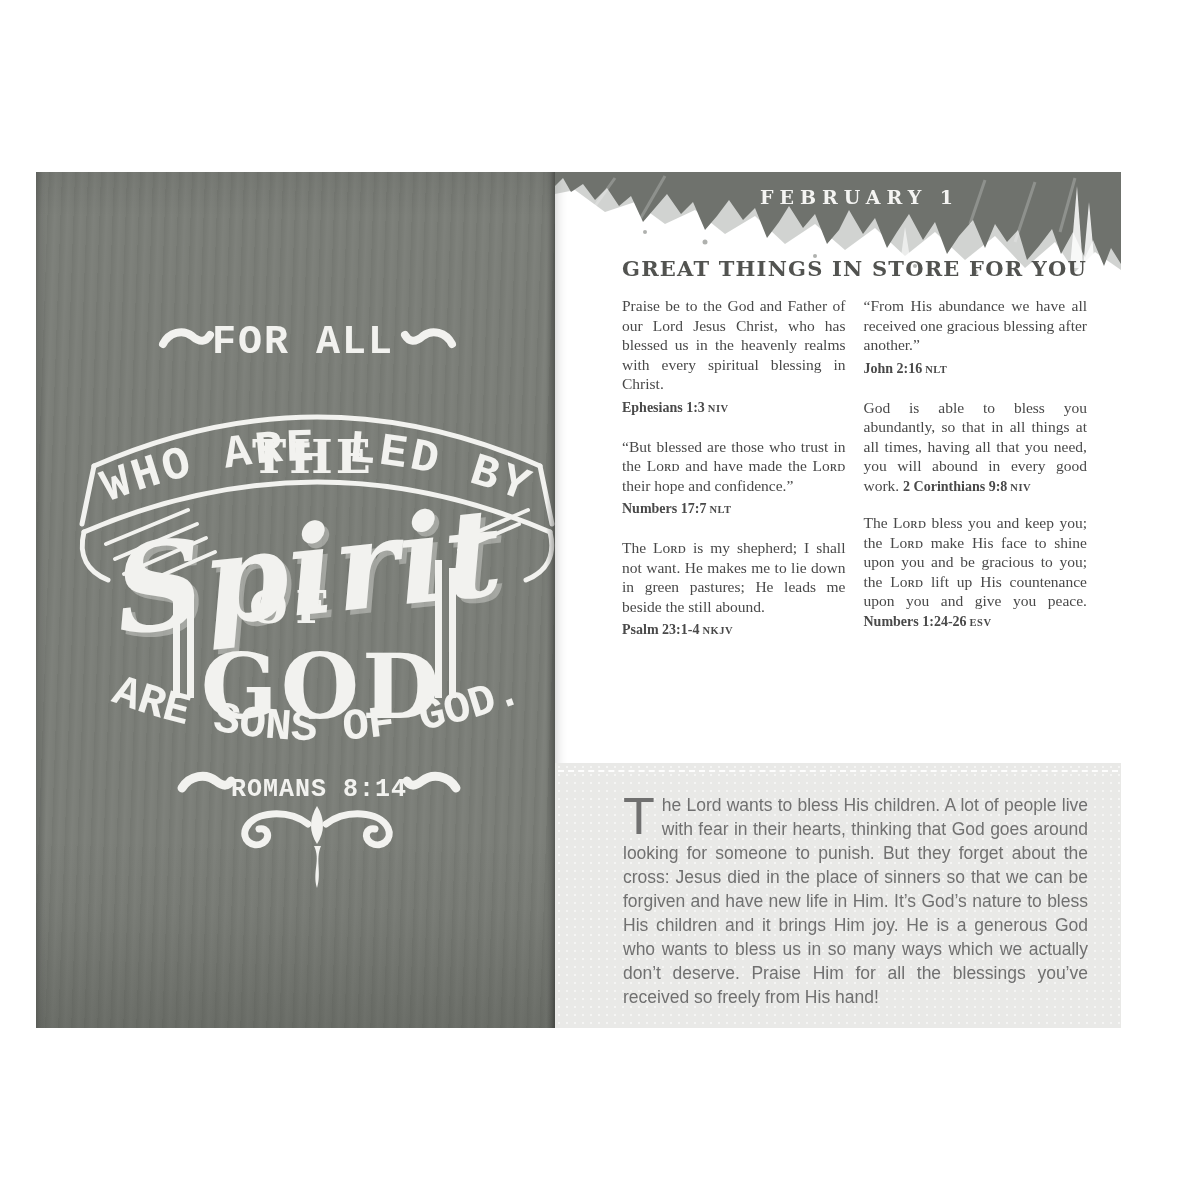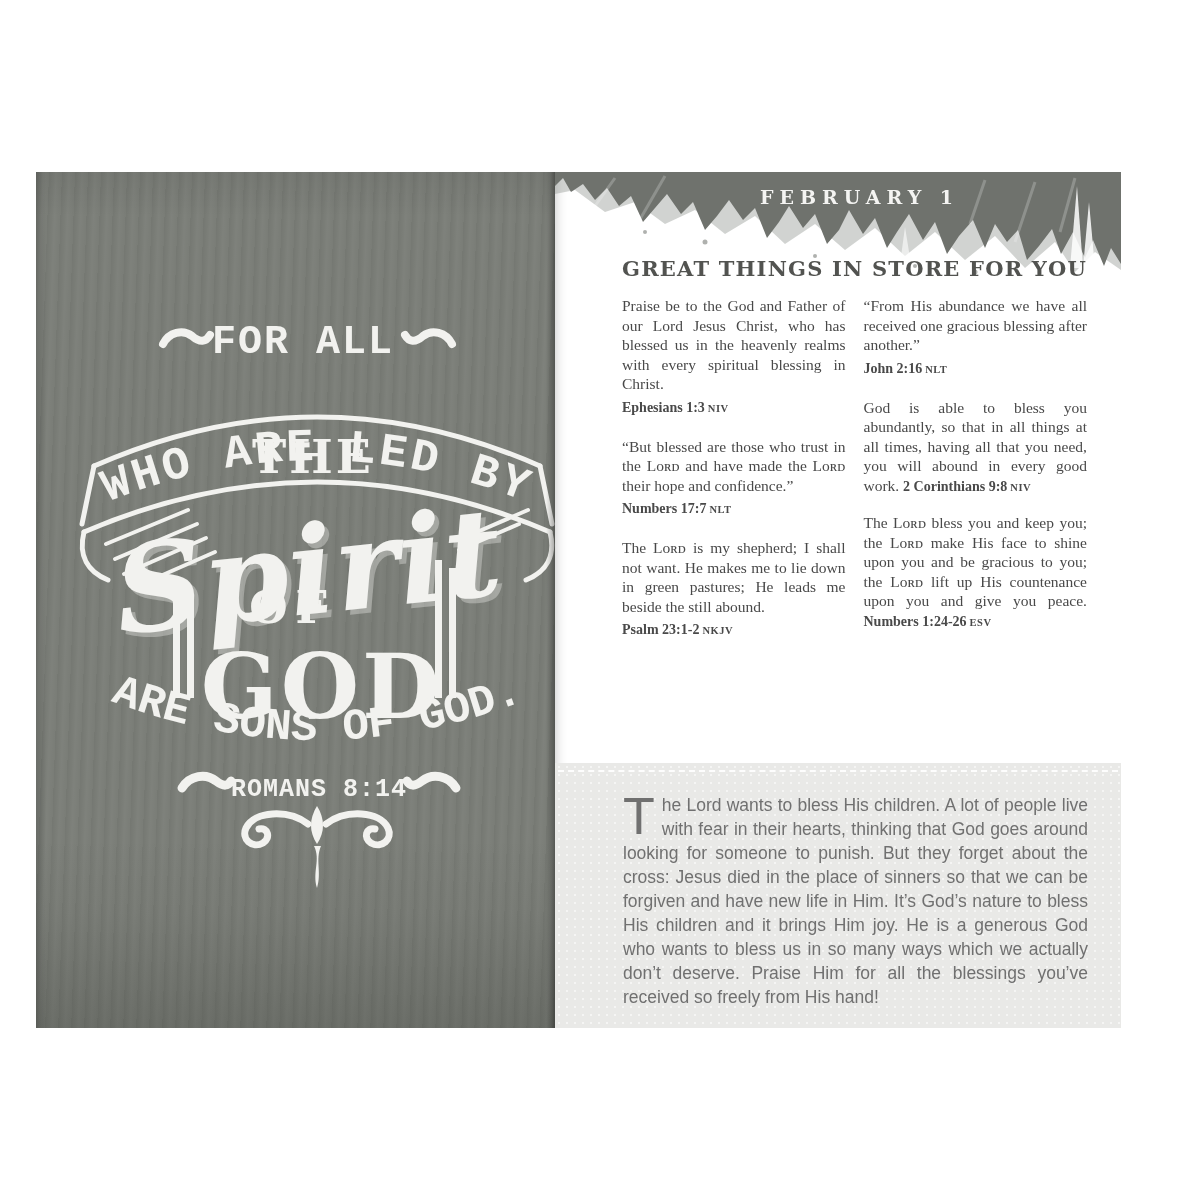--- a/index.html
+++ b/index.html
@@ -187,21 +187,21 @@
           <div class="verse">
             <p class="vt"><span>Praise be to the God and Father of our Lord Jesus Christ, who has blessed us in the heavenly realms with every spiritual blessing in Christ.</span></p>
             <p class="vr"><span class="rf">Ephesians 1:3</span><span class="vv">NIV</span></p>
           </div>
           <div class="verse">
             <p class="vt"><span>“But blessed are those who trust in the Lᴏʀᴅ and have made the Lᴏʀᴅ their hope and confidence.”</span></p>
             <p class="vr"><span class="rf">Numbers 17:7</span><span class="vv">NLT</span></p>
           </div>
           <div class="verse">
             <p class="vt"><span>The Lᴏʀᴅ is my shepherd; I shall not want. He makes me to lie down in green pastures; He leads me beside the still abound.</span></p>
-            <p class="vr"><span class="rf">Psalm 23:1-2</span><span class="vv">NKJV</span></p>
+            <p class="vr"><span class="rf">Psalm 23:1-4</span><span class="vv">NKJV</span></p>
           </div>
         </div>
 
         <div class="col">
           <div class="verse">
             <p class="vt"><span>“From His abundance we have all received one gracious blessing after another.”</span></p>
             <p class="vr"><span class="rf">John 2:16</span><span class="vv">NLT</span></p>
           </div>
           <div class="verse">
             <p class="vt"><span>God is able to bless you abundantly, so that in all things at all times, having all that you need, you will abound in every good work.</span> <span class="rf">2 Corinthians 9:8</span><span class="vv">NIV</span></p>

